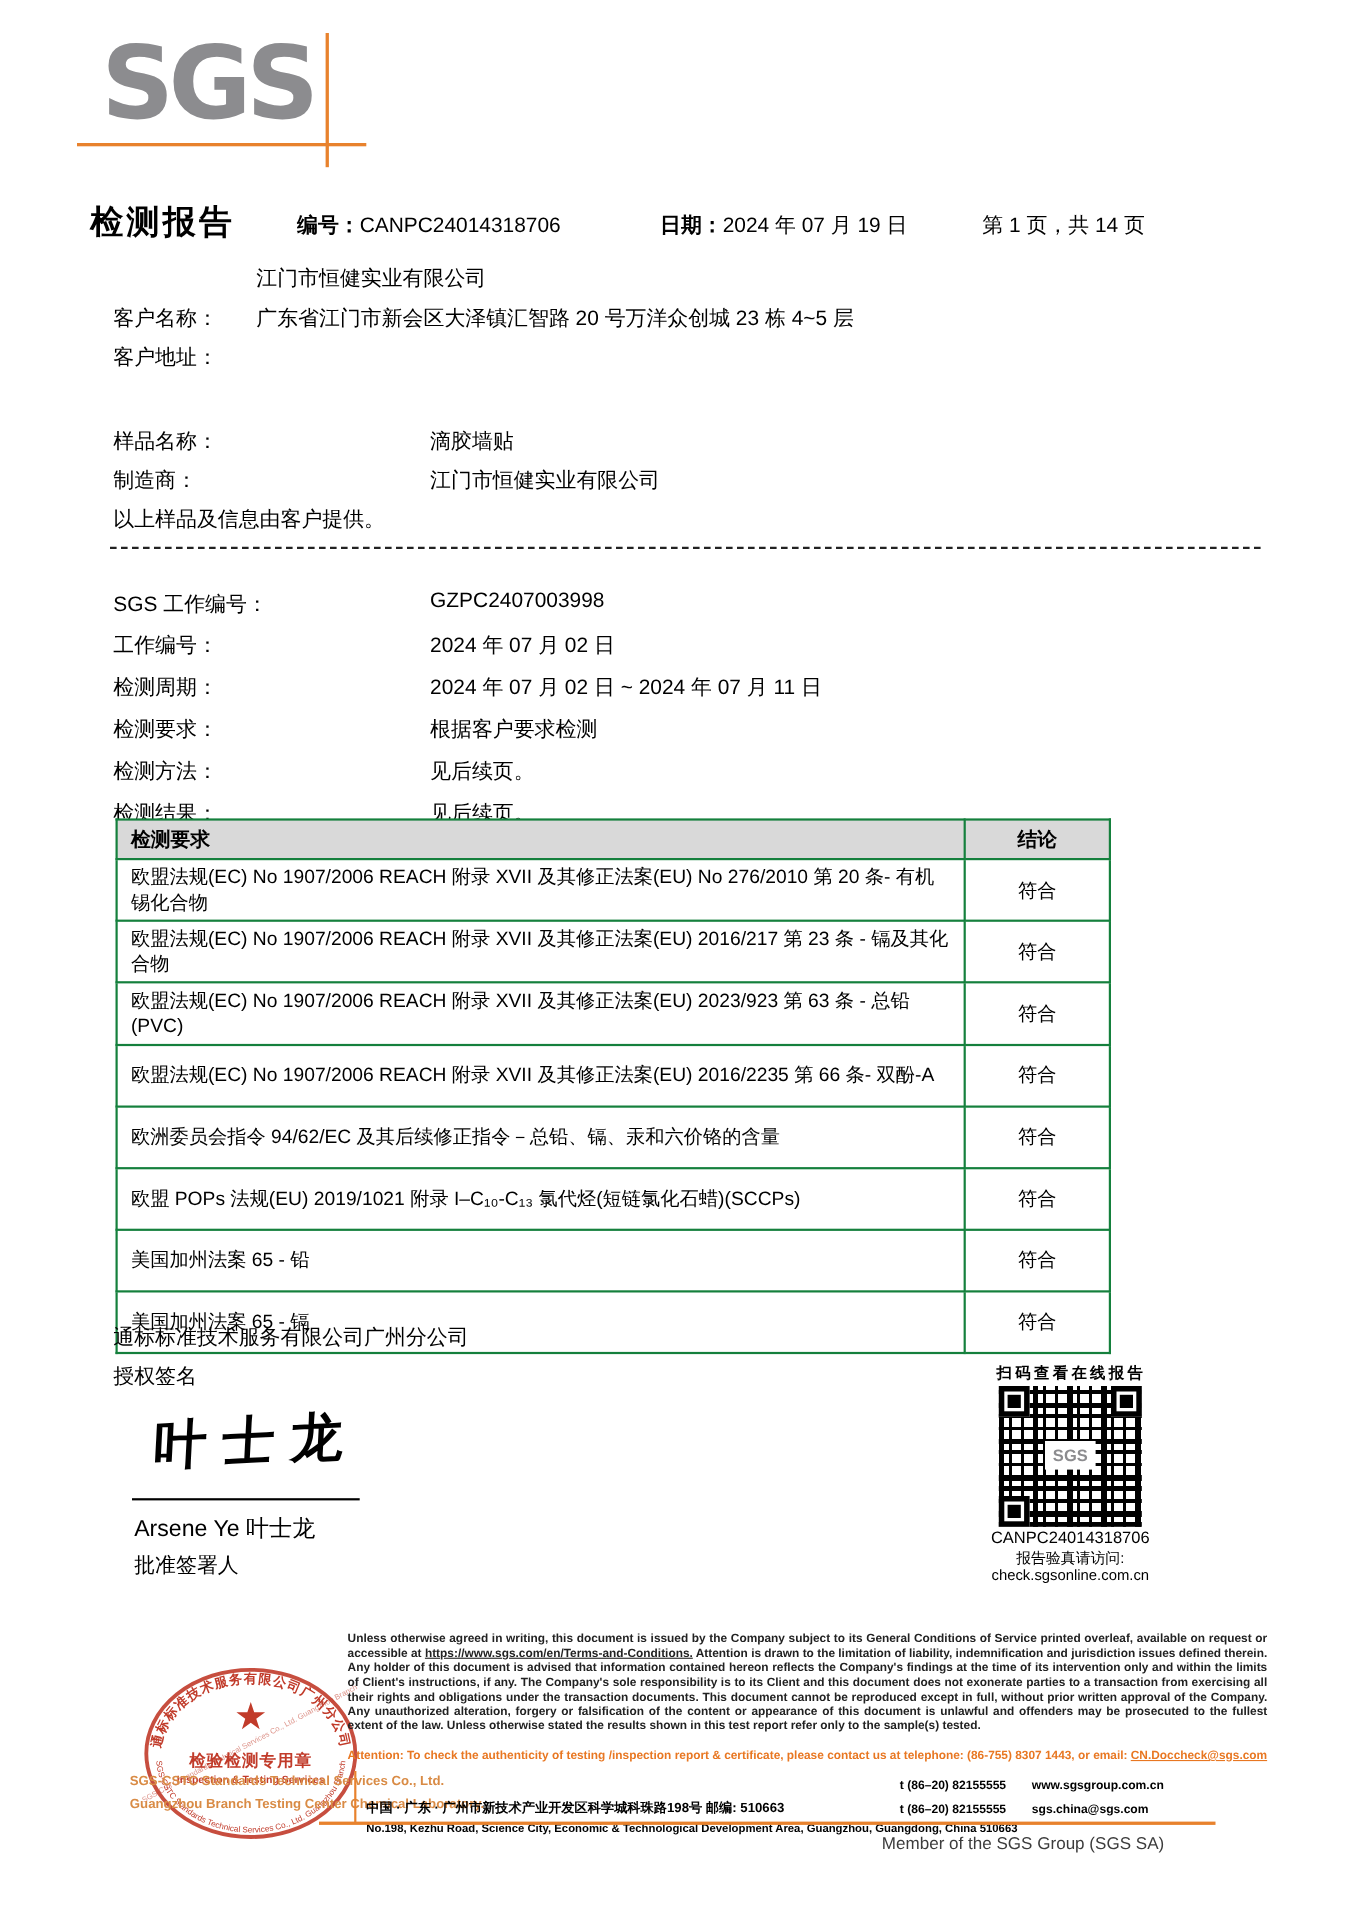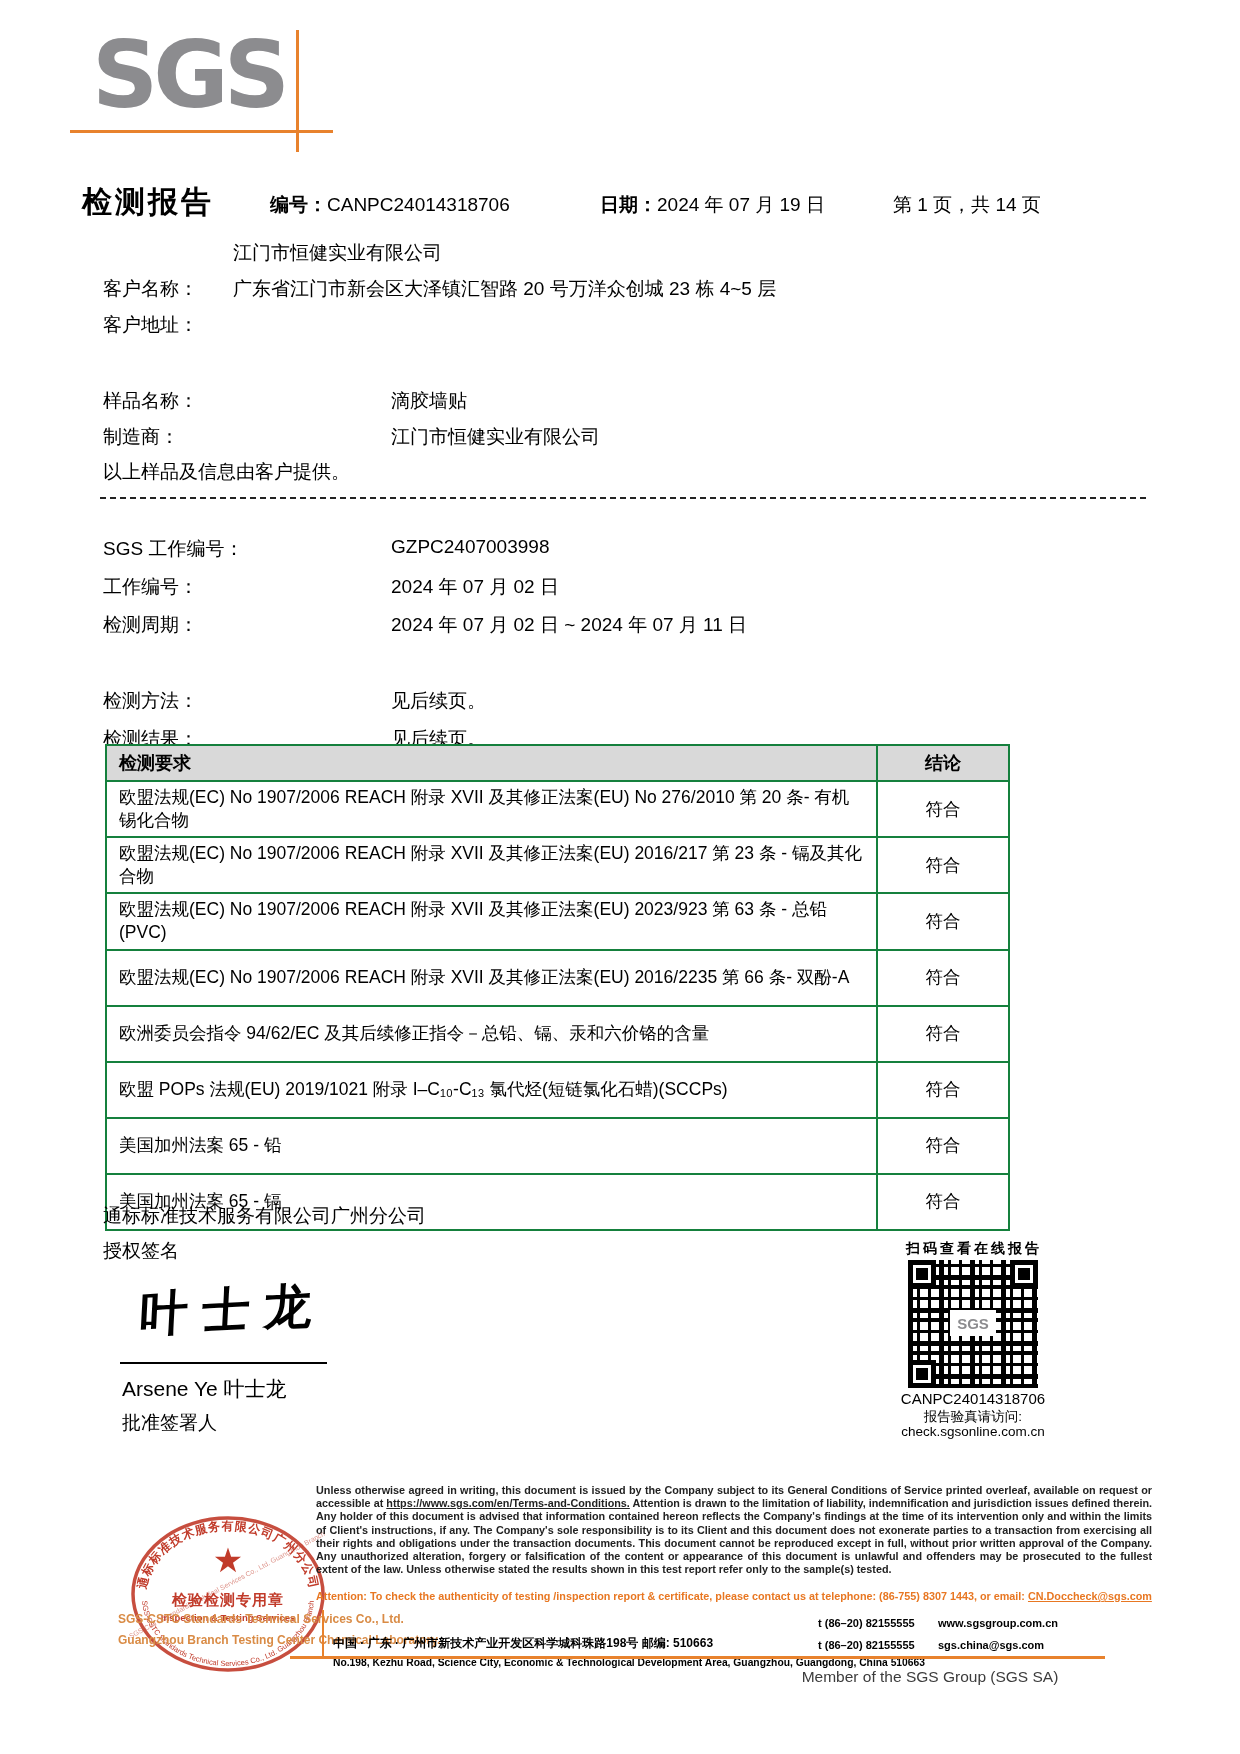--- a/index.html
+++ b/index.html
@@ -107,20 +107,23 @@
   <div class="abs dashed-sep" style="left:100px;top:497px;"></div>
 
   <div class="abs row" style="left:103px;top:536px;">
     <span class="lbl w2">SGS 工作编号：</span><span>GZPC2407003998</span>
   </div>
   <div class="abs row" style="left:103px;top:574px;">
     <span class="lbl w2">工作编号：</span><span>2024 年 07 月 02 日</span>
   </div>
   <div class="abs row" style="left:103px;top:612px;">
     <span class="lbl w2">检测周期：</span><span>2024 年 07 月 02 日 ~ 2024 年 07 月 11 日</span>
+  </div>
+  <div class="abs row" style="left:103px;top:650px;">
+    <span class="lbl w2">检测要求：</span><span>根据客户要求检测</span>
   </div>
   <div class="abs row" style="left:103px;top:688px;">
     <span class="lbl w2">检测方法：</span><span>见后续页。</span>
   </div>
   <div class="abs row" style="left:103px;top:726px;">
     <span class="lbl w2">检测结果：</span><span>见后续页。</span>
   </div>
 
   <table class="req abs" style="left:105px;top:744px;">
     <colgroup>

